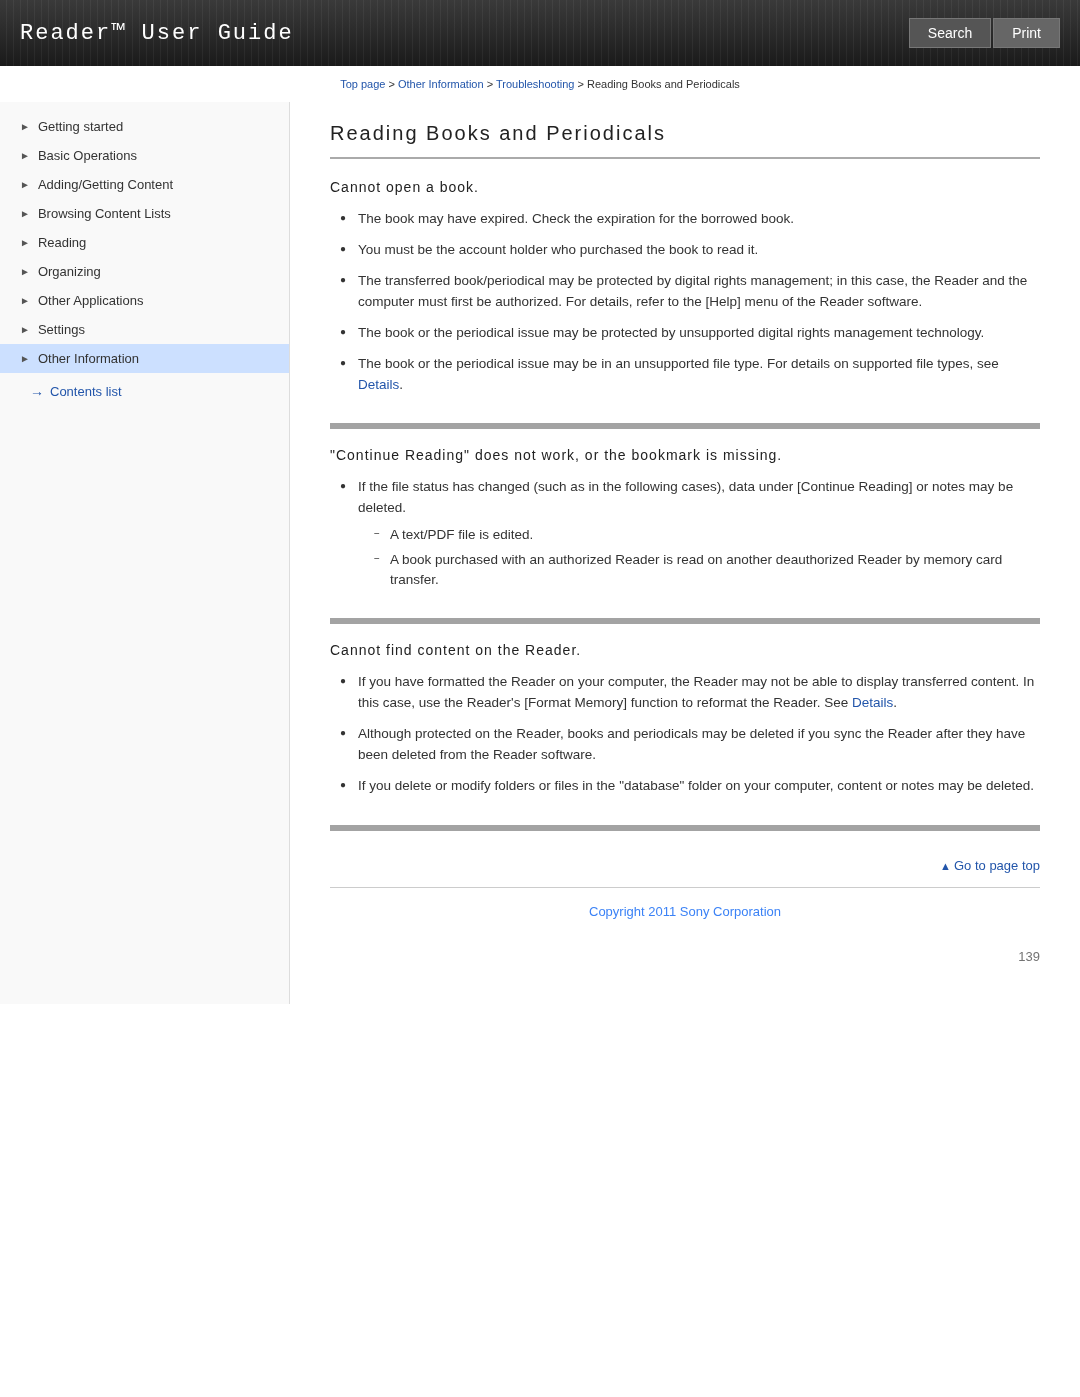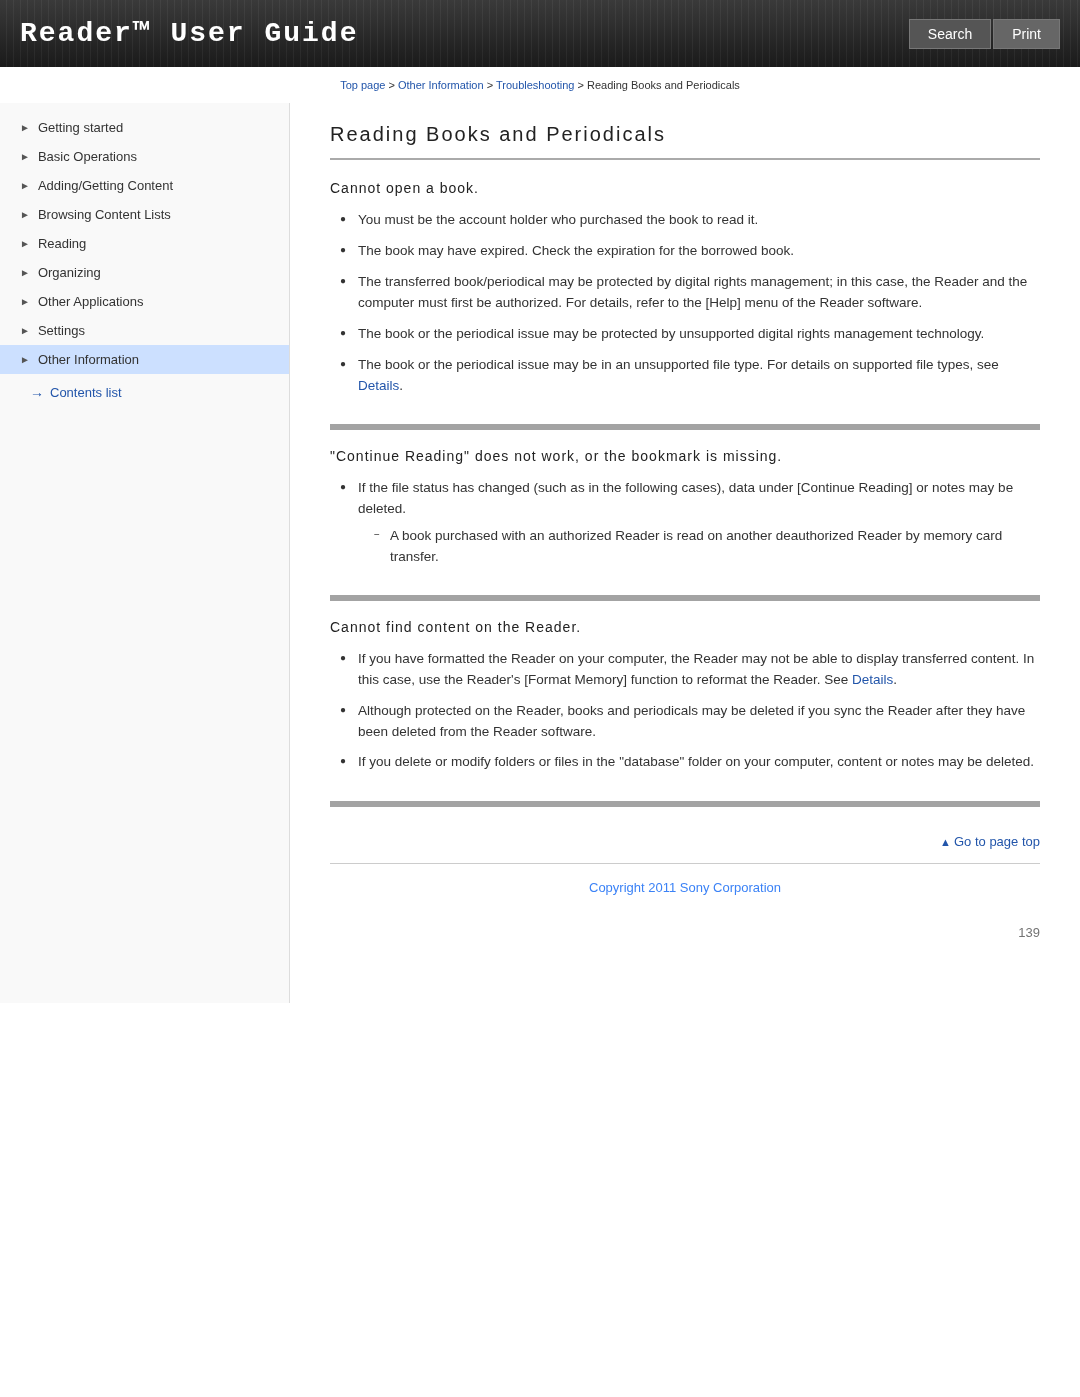--- a/index.html
+++ b/index.html
@@ -22,24 +22,24 @@
         rgba(255,255,255,0.05) 6px,
         rgba(255,255,255,0.05) 7px
       ), linear-gradient(to bottom, #3a3a3a, #1a1a1a);
       padding: 18px 20px;
       display: flex;
       align-items: center;
       justify-content: space-between;
     }
     .header-title {
       color: #fff;
-      font-size: 28px;
+      font-size: 22px;
       font-family: 'Courier New', monospace;
       letter-spacing: 2px;
-      font-weight: bold;
+      font-weight: normal;
     }
     .header-buttons {
       display: flex;
       gap: 2px;
     }
     .header-btn {
       background: #555;
       color: #fff;
       border: 1px solid #777;
       padding: 6px 18px;
@@ -268,34 +268,35 @@
       <span>Contents list</span>
     </a>
   </div>
 
   <div class="main">
     <h1 class="page-title">Reading Books and Periodicals</h1>
 
     <div class="section">
       <div class="section-title">Cannot open a book.</div>
       <ul class="bullet-list">
+        <li>The book may have expired. Check the expiration for the borrowed book.</li>
         <li>You must be the account holder who purchased the book to read it.</li>
-        <li>The book may have expired. Check the expiration for the borrowed book.</li>
         <li>The transferred book/periodical may be protected by digital rights management; in this case, the Reader and the computer must first be authorized. For details, refer to the [Help] menu of the Reader software.</li>
         <li>The book or the periodical issue may be protected by unsupported digital rights management technology.</li>
         <li>The book or the periodical issue may be in an unsupported file type. For details on supported file types, see <a class="link">Details</a>.</li>
       </ul>
     </div>
 
     <div class="section">
       <div class="section-title">"Continue Reading" does not work, or the bookmark is missing.</div>
       <ul class="bullet-list">
         <li>
           If the file status has changed (such as in the following cases), data under [Continue Reading] or notes may be deleted.
           <ul class="sub-list">
+            <li>A text/PDF file is edited.</li>
             <li>A book purchased with an authorized Reader is read on another deauthorized Reader by memory card transfer.</li>
           </ul>
         </li>
       </ul>
     </div>
 
     <div class="section">
       <div class="section-title">Cannot find content on the Reader.</div>
       <ul class="bullet-list">
         <li>If you have formatted the Reader on your computer, the Reader may not be able to display transferred content. In this case, use the Reader's [Format Memory] function to reformat the Reader. See <a class="link">Details</a>.</li>

